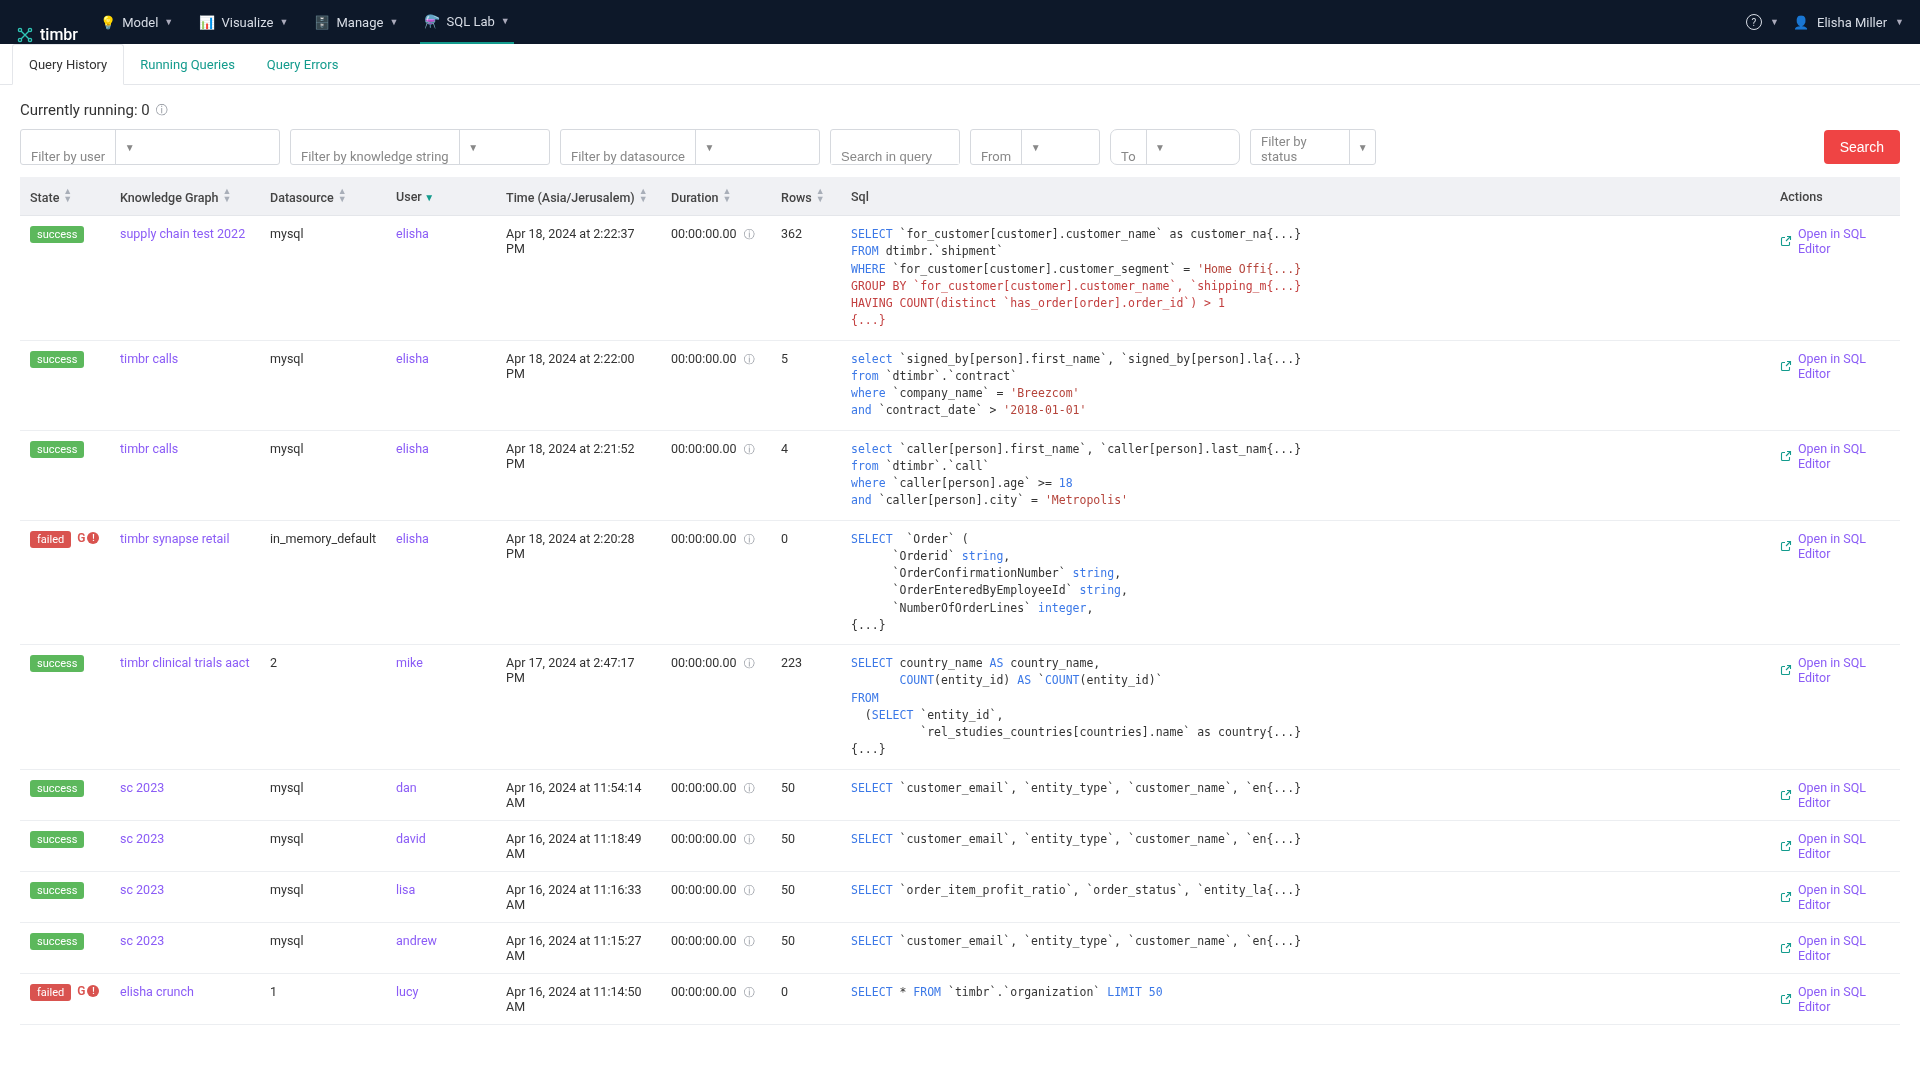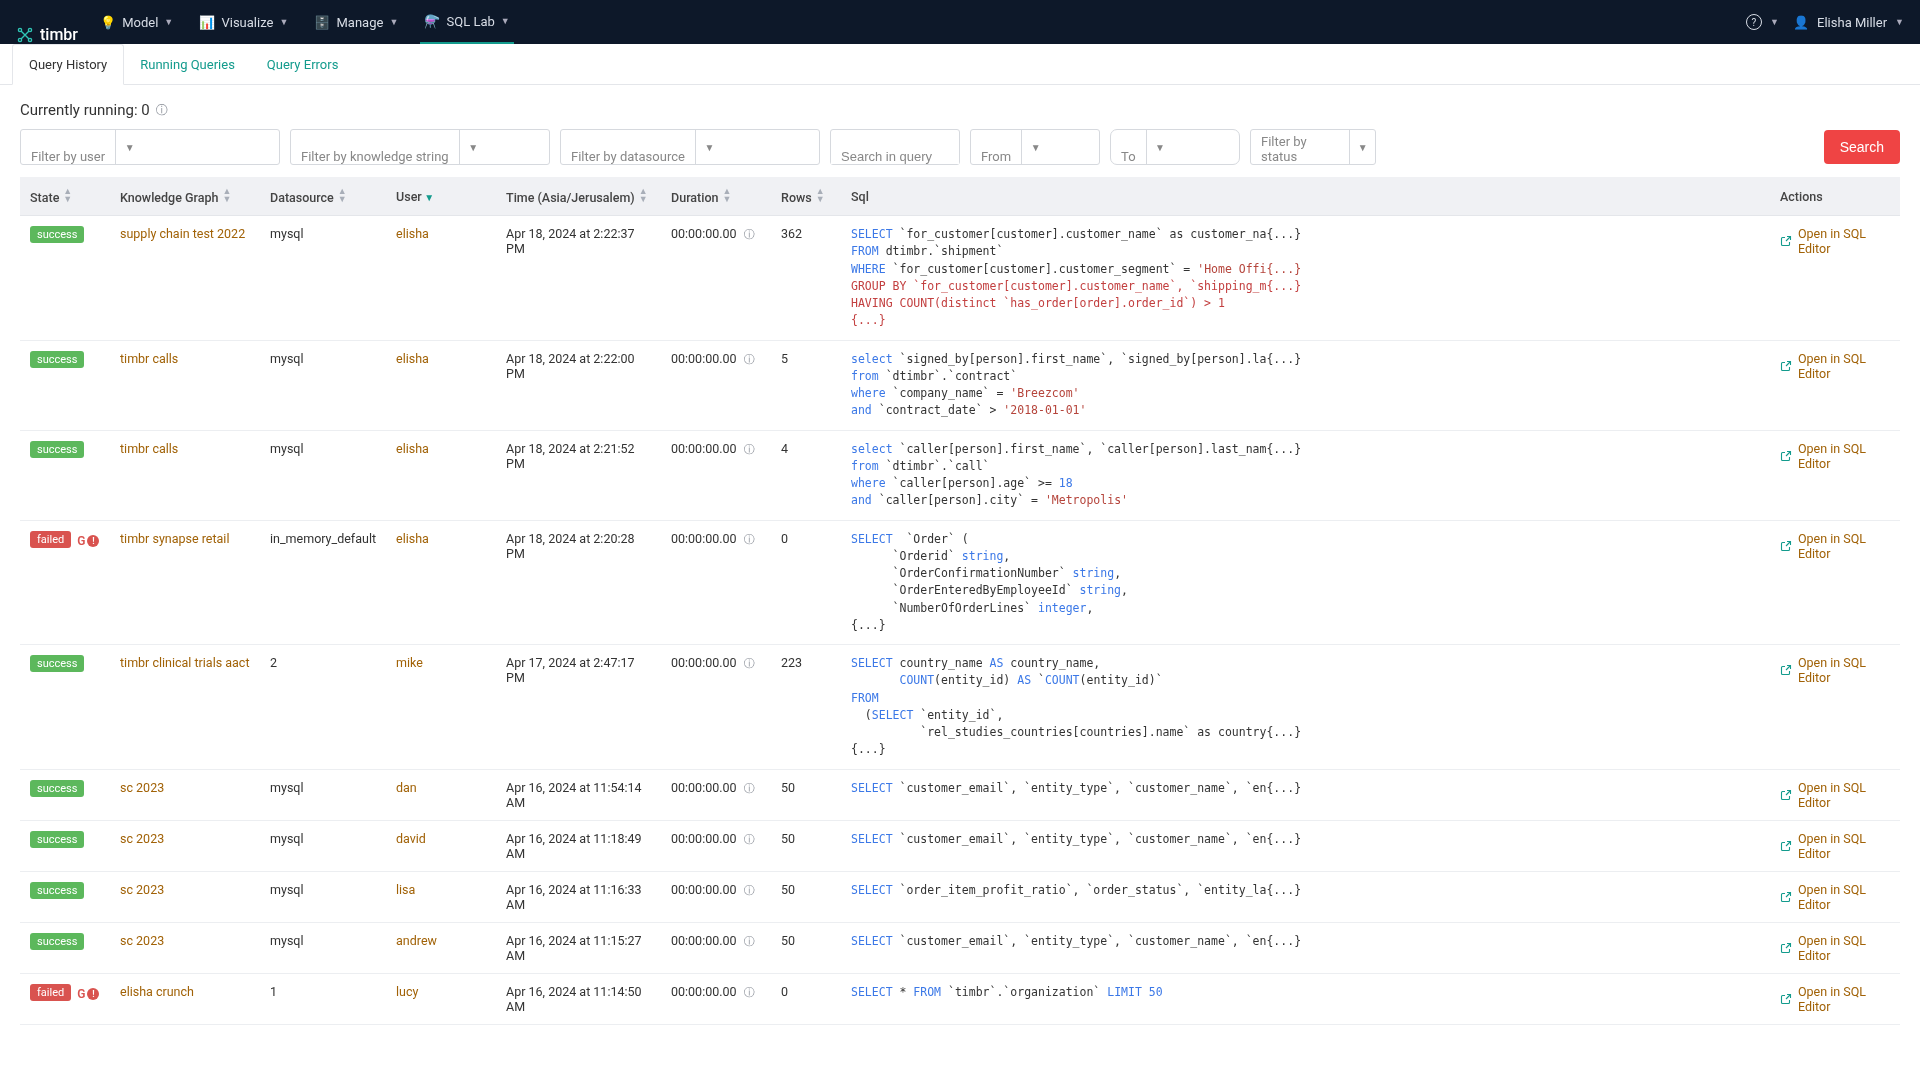--- a/index.html
+++ b/index.html
@@ -37,24 +37,24 @@
   
   table { width:100%; border-collapse:collapse; }
   thead th { background:#f0f1f4; text-align:left; font-weight:500; font-size:12.5px; padding:10px 10px; color:#444; border-bottom:1px solid #e4e6ea; }
   tbody td { padding:10px 10px; border-bottom:1px solid #eceef1; vertical-align:top; font-size:12.5px; }
   .sort-ic { color:#a8aeb8; font-size:9px; display:inline-block; margin-left:4px; line-height:8px; }
   .sort-active { color:#139b8d; font-size:10px; }
   
   .badge { display:inline-block; padding:2px 7px; border-radius:3px; font-size:11px; color:#fff; }
   .badge.success { background:#5cb85c; }
   .badge.failed { background:#d9534f; }
-  .state-cell { display:flex; align-items:flex-end; gap:6px; }
+  .state-cell { display:flex; align-items:flex-start; gap:6px; }
   .go-ic { color:#d9534f; font-size:12px; font-weight:600; display:flex; align-items:center; gap:2px;}
   
-  .kg-link, .user-link, .action-link { color:#a16207; cursor:pointer; }
+  .kg-link, .user-link, .action-link { color:#8b5cf6; cursor:pointer; }
   .action-cell { display:flex; align-items:center; gap:6px; color:#139b8d; }
   .ext-ic { display:inline-flex; }
   .info-ic { color:#8a8f98; font-size:11px; margin-left:4px; }
   
   pre.sql { font-family: Menlo, Consolas, monospace; font-size:11.5px; line-height:1.5; white-space:pre; color:#333; }
   .kw { color:#3b78e7; }
   .str { color:#b5443b; }
   .num { color:#3b78e7; }
   .hl { color:#c34040; }
   

